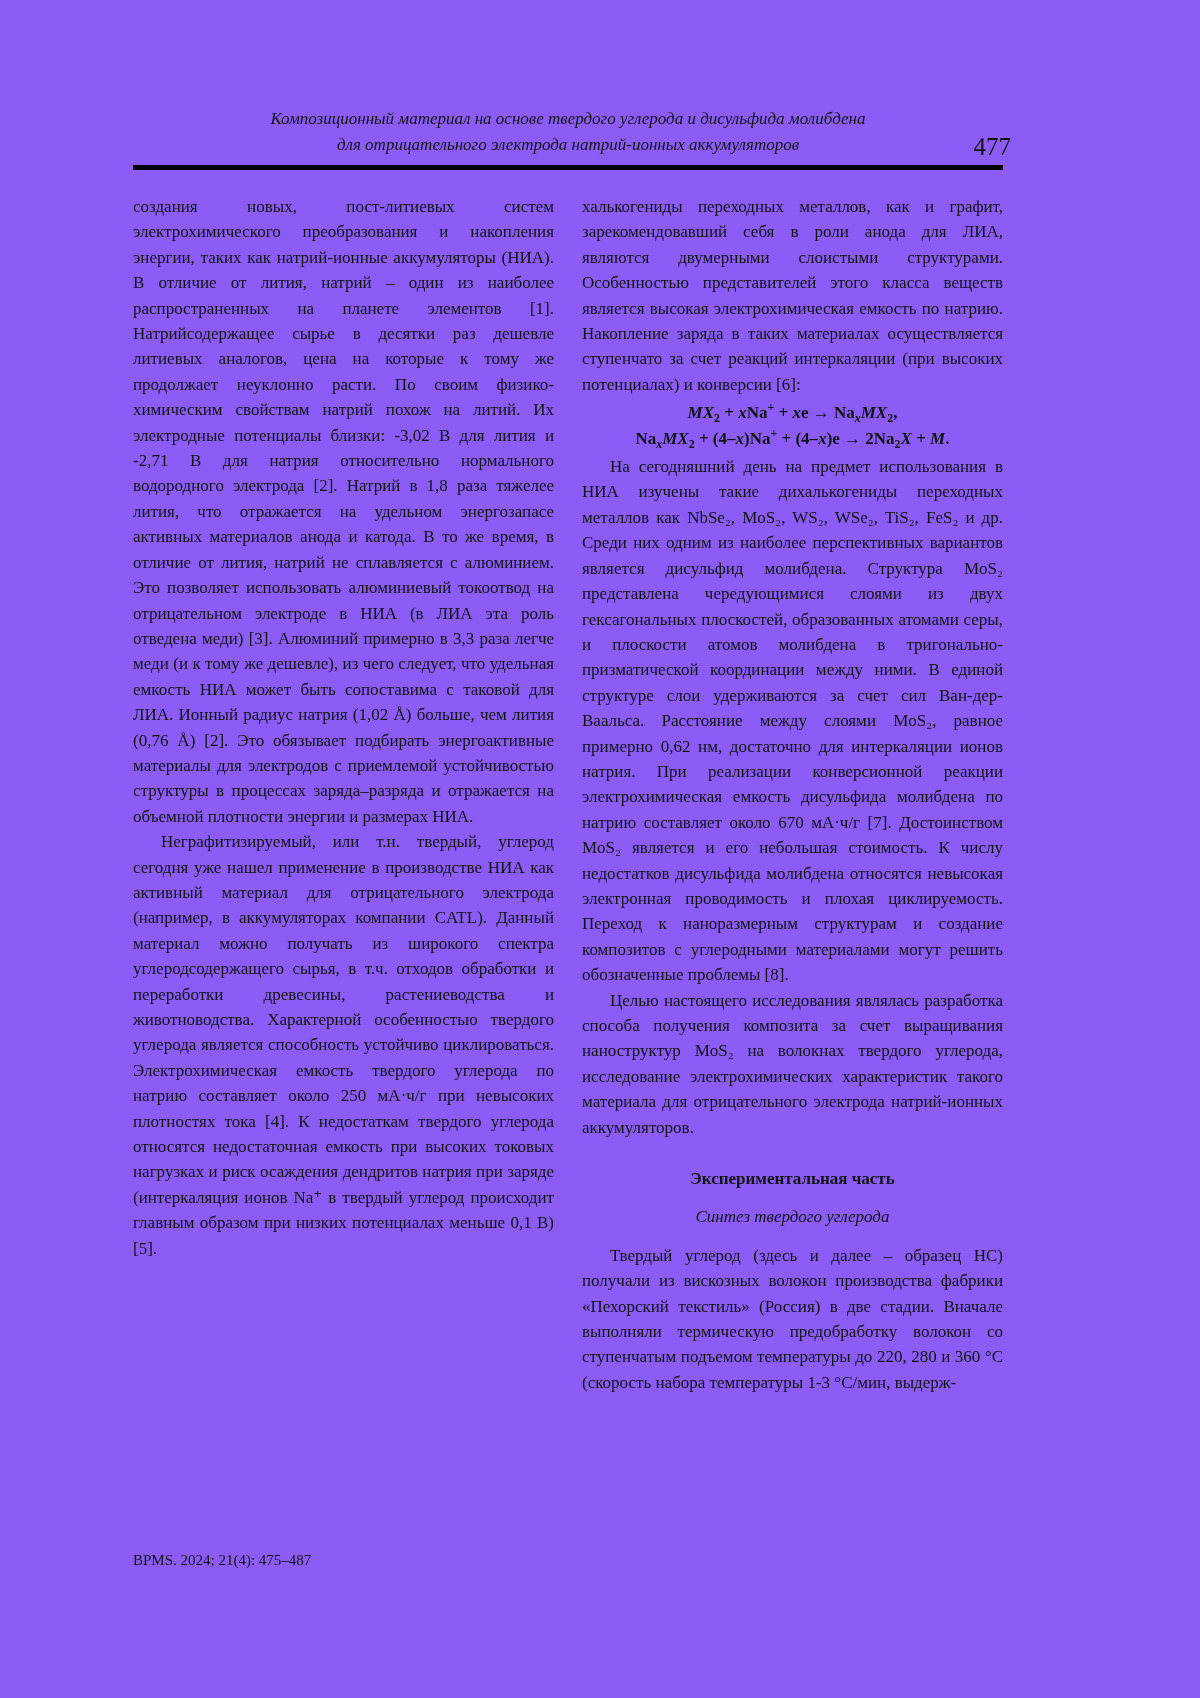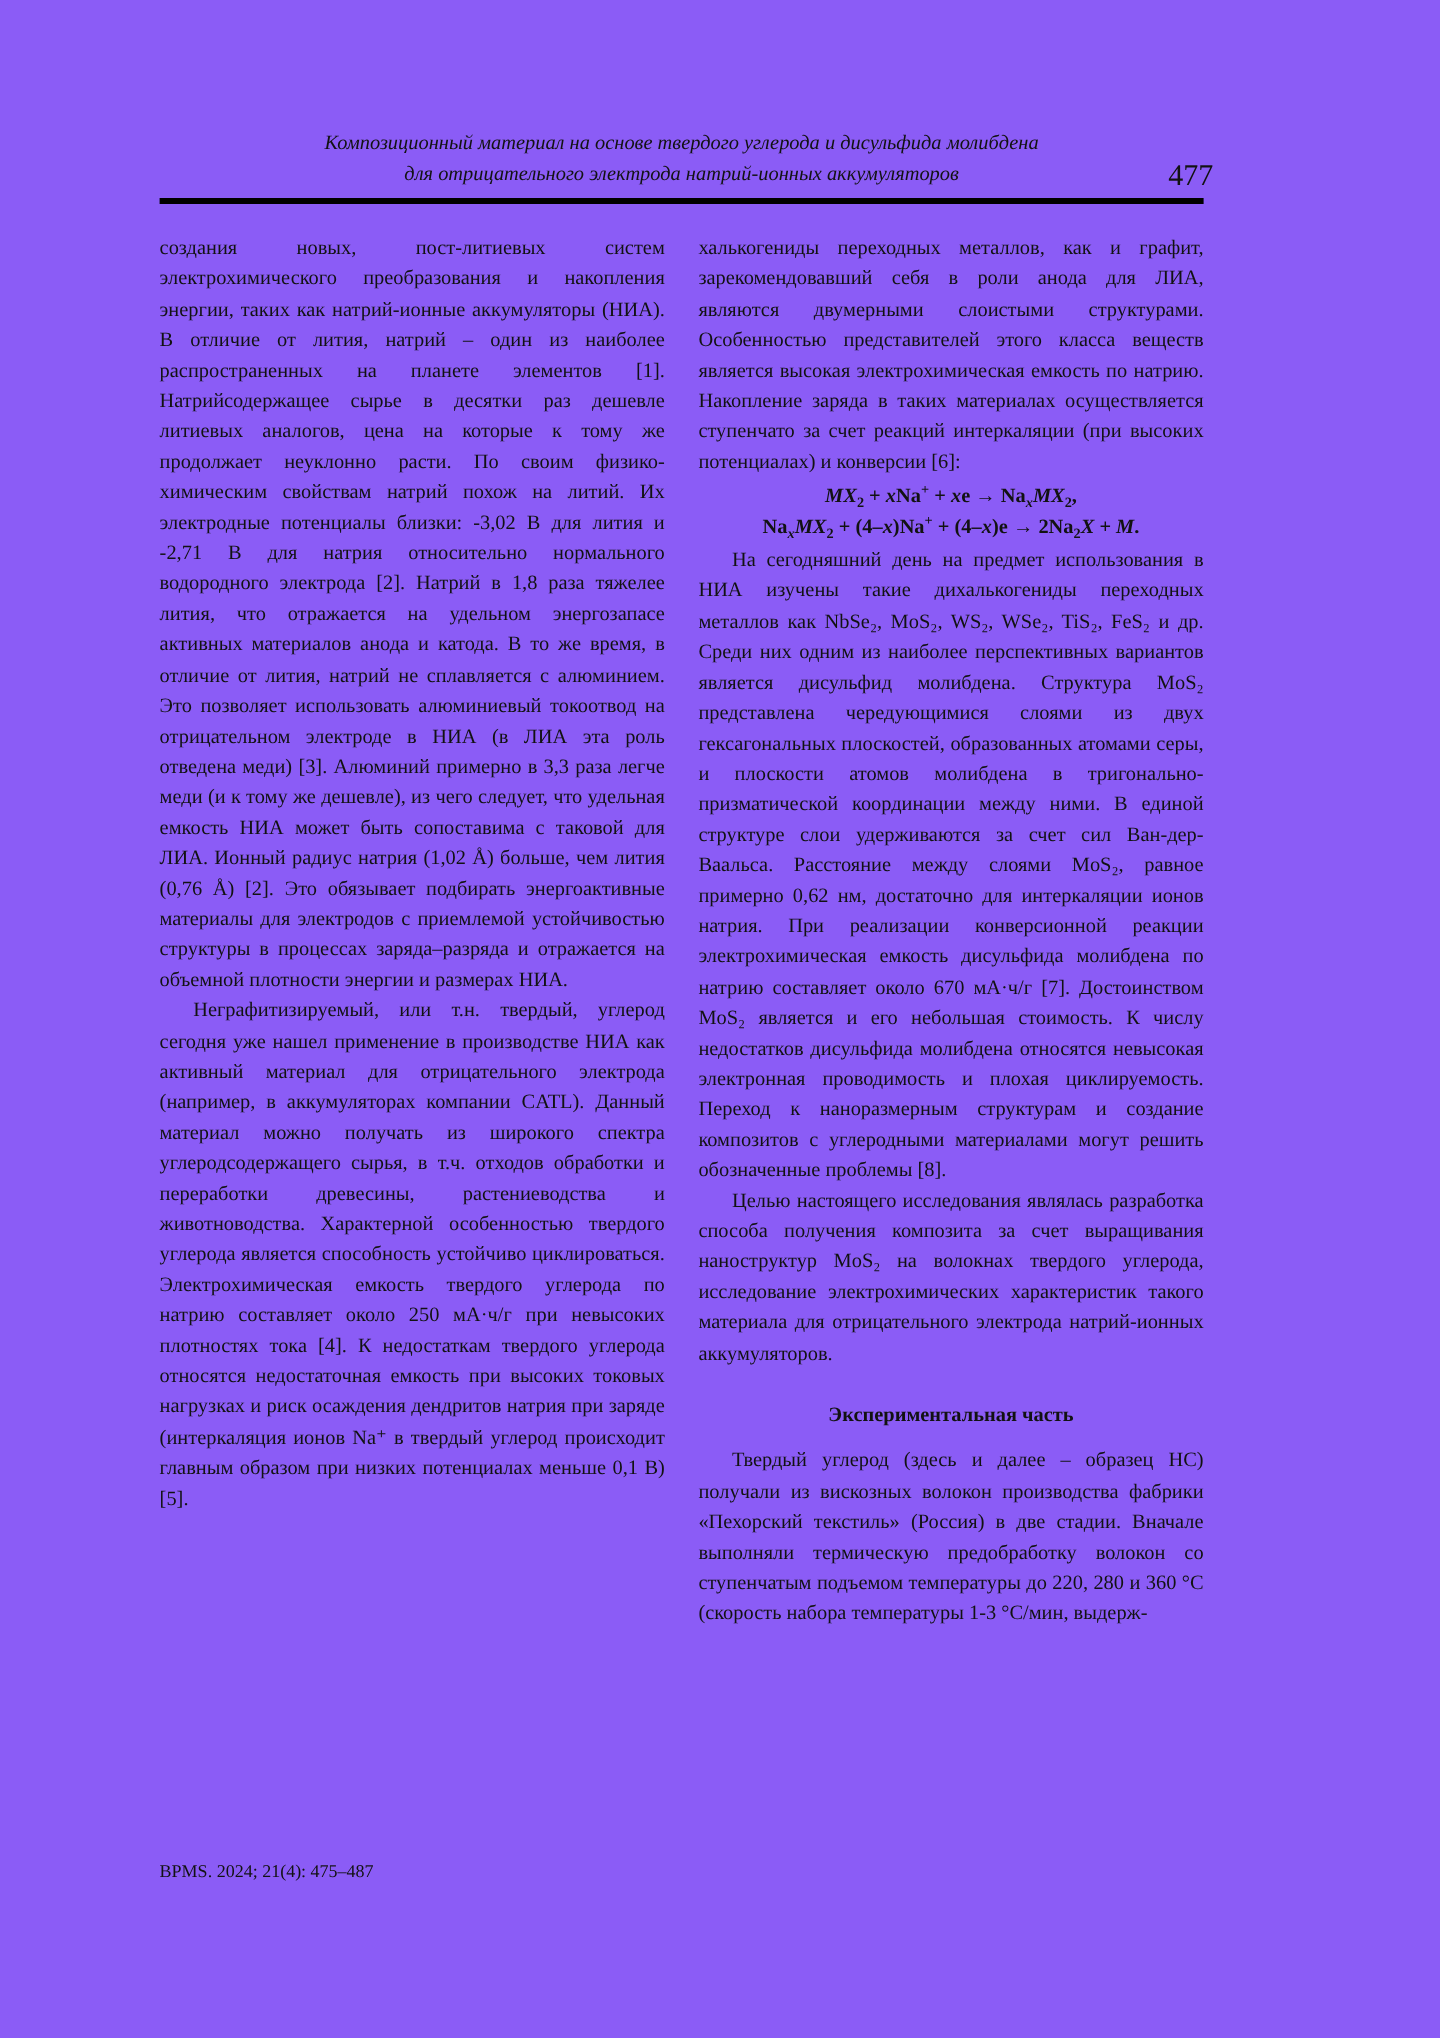--- a/index.html
+++ b/index.html
@@ -101,20 +101,21 @@
 
       <div class="equation-block">
         <div class="eq-line"><span style="font-style: italic;">MX</span><sub>2</sub><span> + </span><span style="font-style: italic;">x</span><span>Na</span><sup>+</sup><span> + </span><span style="font-style: italic;">x</span><span>e → Na</span><sub style="font-style: italic;">x</sub><span style="font-style: italic;">MX</span><sub>2</sub><span>,</span></div>
         <div class="eq-line"><span>Na</span><sub style="font-style: italic;">x</sub><span style="font-style: italic;">MX</span><sub>2</sub><span> + (4–</span><span style="font-style: italic;">x</span><span>)Na</span><sup>+</sup><span> + (4–</span><span style="font-style: italic;">x</span><span>)e → 2Na</span><sub>2</sub><span style="font-style: italic;">X</span><span> + </span><span style="font-style: italic;">M</span><span>.</span></div>
       </div>
 
       <p class="para indent">На сегодняшний день на предмет использования в НИА изучены такие дихалькогениды переходных металлов как NbSe₂, MoS₂, WS₂, WSe₂, TiS₂, FeS₂ и др. Среди них одним из наиболее перспективных вариантов является дисульфид молибдена. Структура MoS₂ представлена чередующимися слоями из двух гексагональных плоскостей, образованных атомами серы, и плоскости атомов молибдена в тригонально-призматической координации между ними. В единой структуре слои удерживаются за счет сил Ван-дер-Ваальса. Расстояние между слоями MoS₂, равное примерно 0,62 нм, достаточно для интеркаляции ионов натрия. При реализации конверсионной реакции электрохимическая емкость дисульфида молибдена по натрию составляет около 670 мА·ч/г [7]. Достоинством MoS₂ является и его небольшая стоимость. К числу недостатков дисульфида молибдена относятся невысокая электронная проводимость и плохая циклируемость. Переход к наноразмерным структурам и создание композитов с углеродными материалами могут решить обозначенные проблемы [8].</p>
       <p class="para indent">Целью настоящего исследования являлась разработка способа получения композита за счет выращивания наноструктур MoS₂ на волокнах твердого углерода, исследование электрохимических характеристик такого материала для отрицательного электрода натрий-ионных аккумуляторов.</p>
 
       <h2 class="section-heading">Экспериментальная часть</h2>
+      <h3 class="subsection-heading">Синтез твердого углерода</h3>
 
       <p class="para indent">Твердый углерод (здесь и далее – образец HC) получали из вискозных волокон производства фабрики «Пехорский текстиль» (Россия) в две стадии. Вначале выполняли термическую предобработку волокон со ступенчатым подъемом температуры до 220, 280 и 360 °C (скорость набора температуры 1-3 °C/мин, выдерж-</p>
     </div>
 
   </main>
 
   <footer class="page-footer">BPMS. 2024; 21(4): 475–487</footer>
 
 </div>
 

